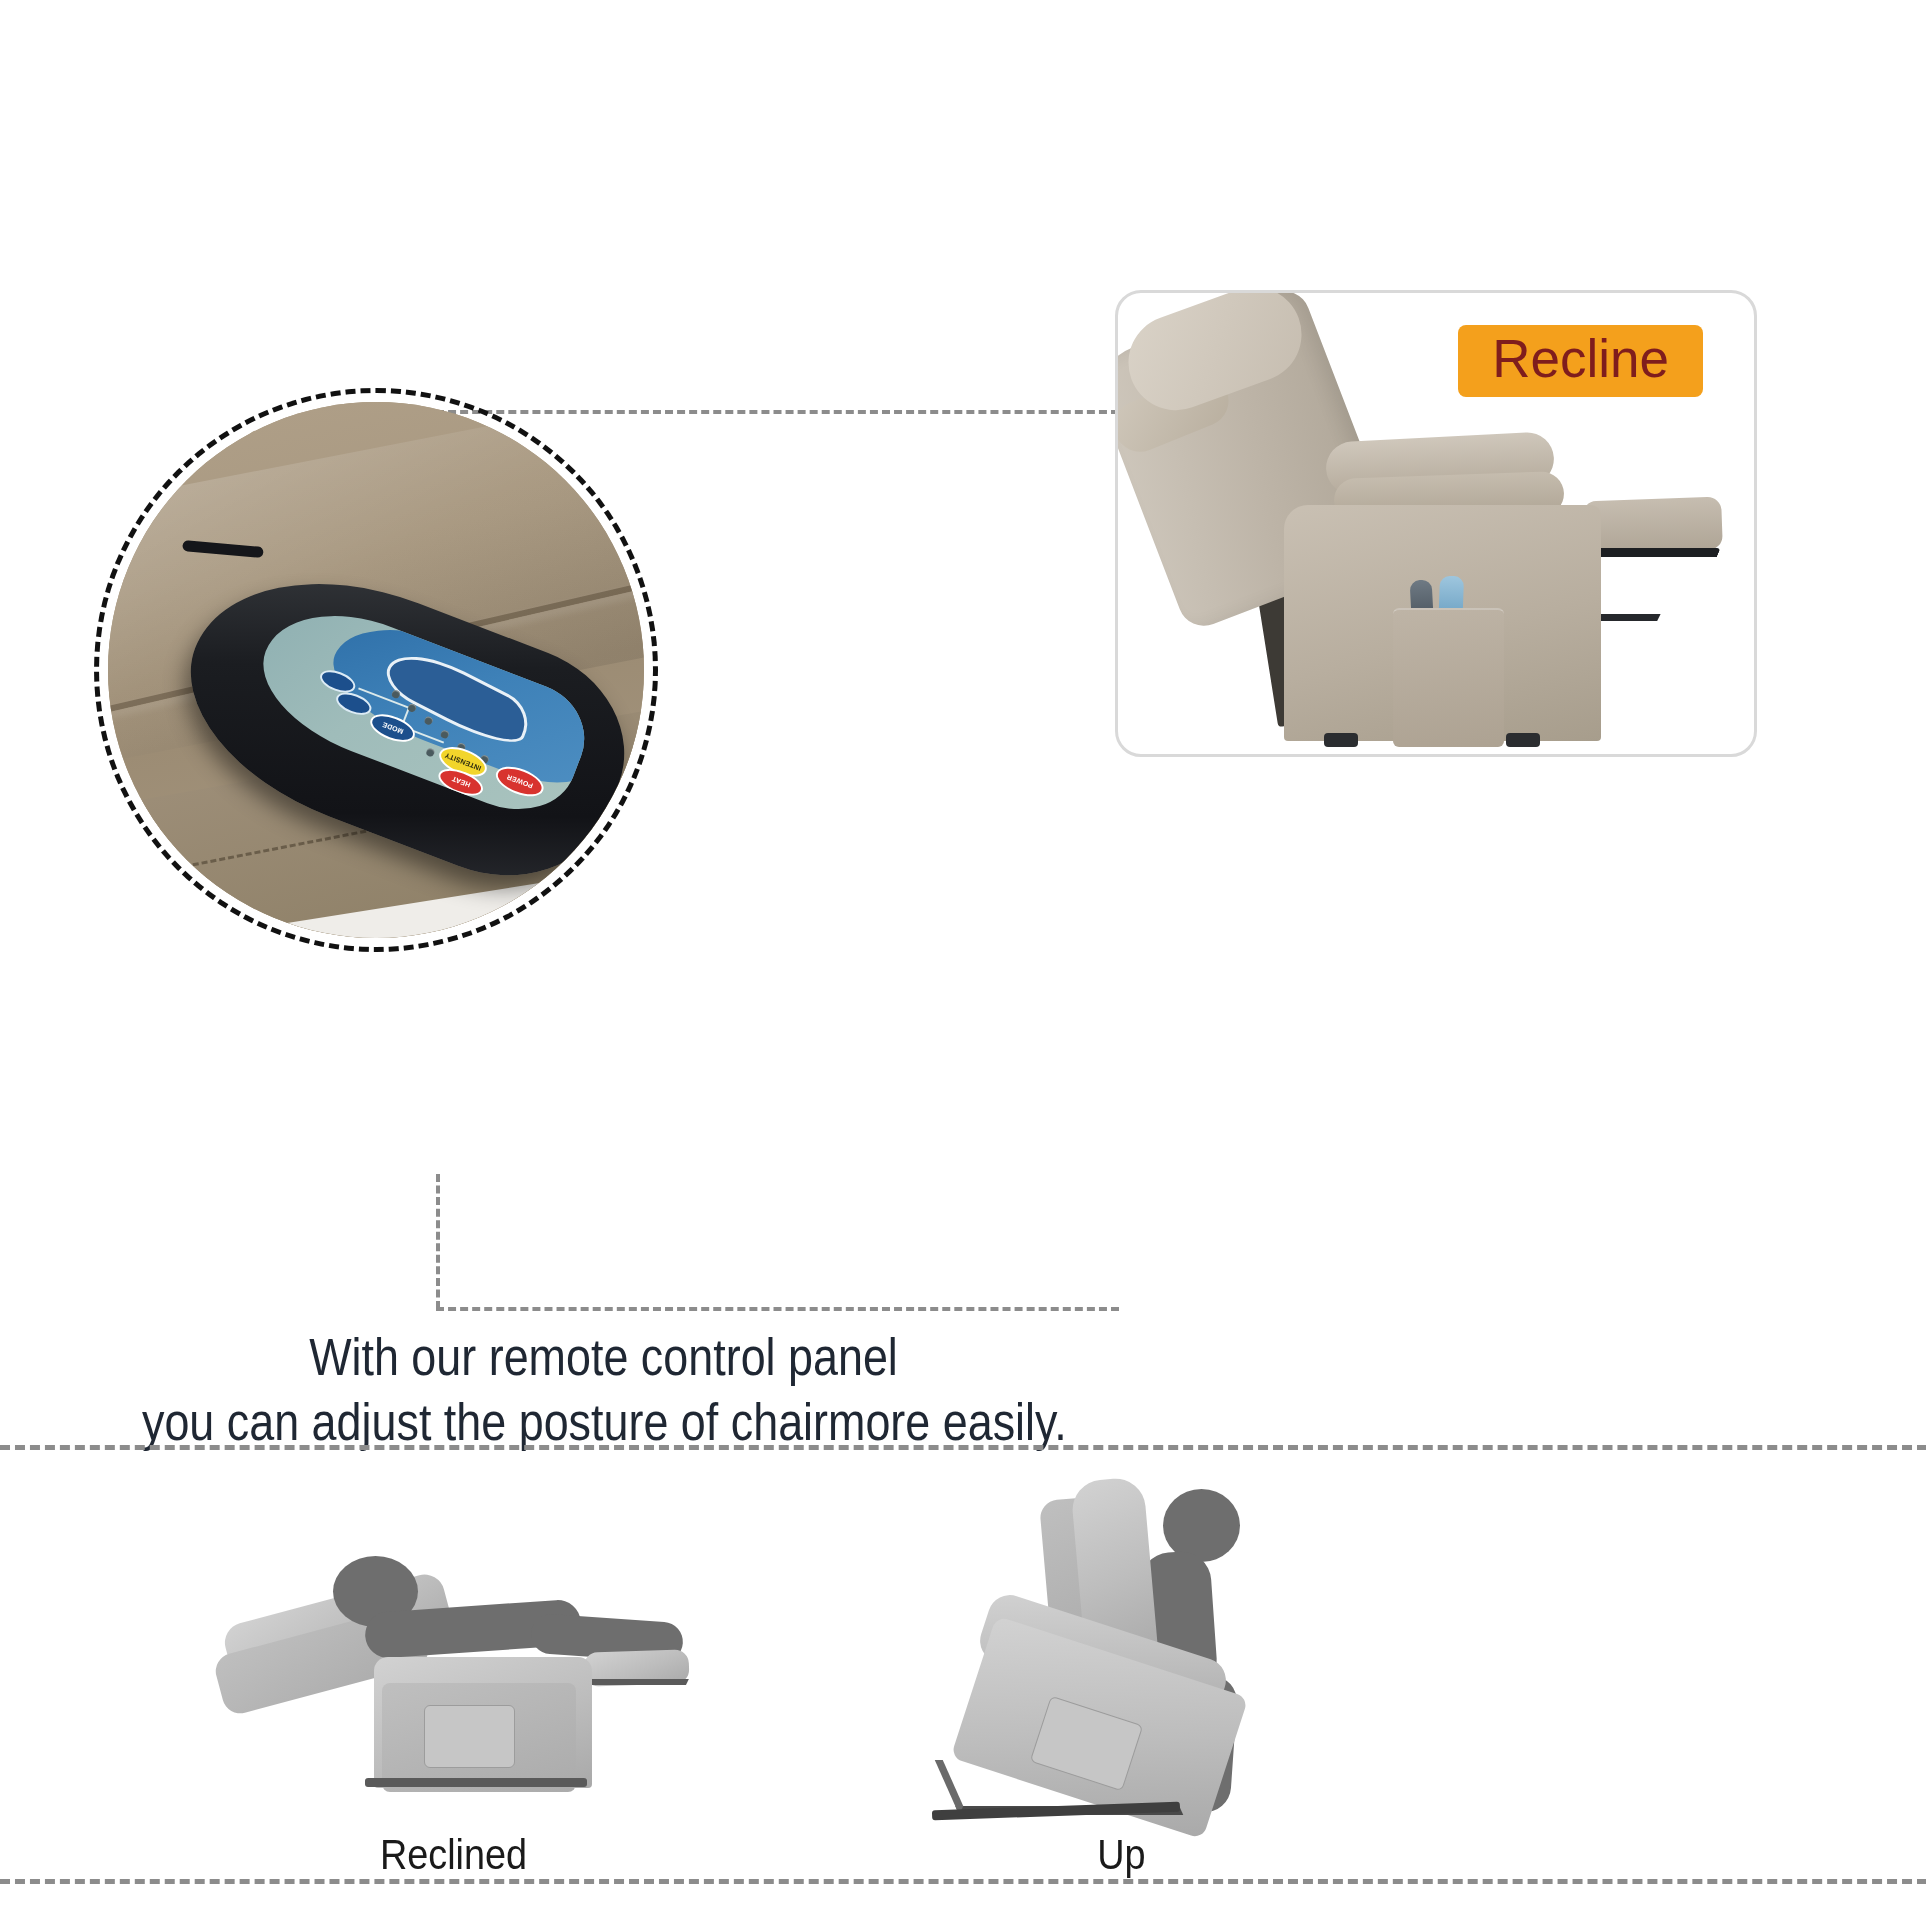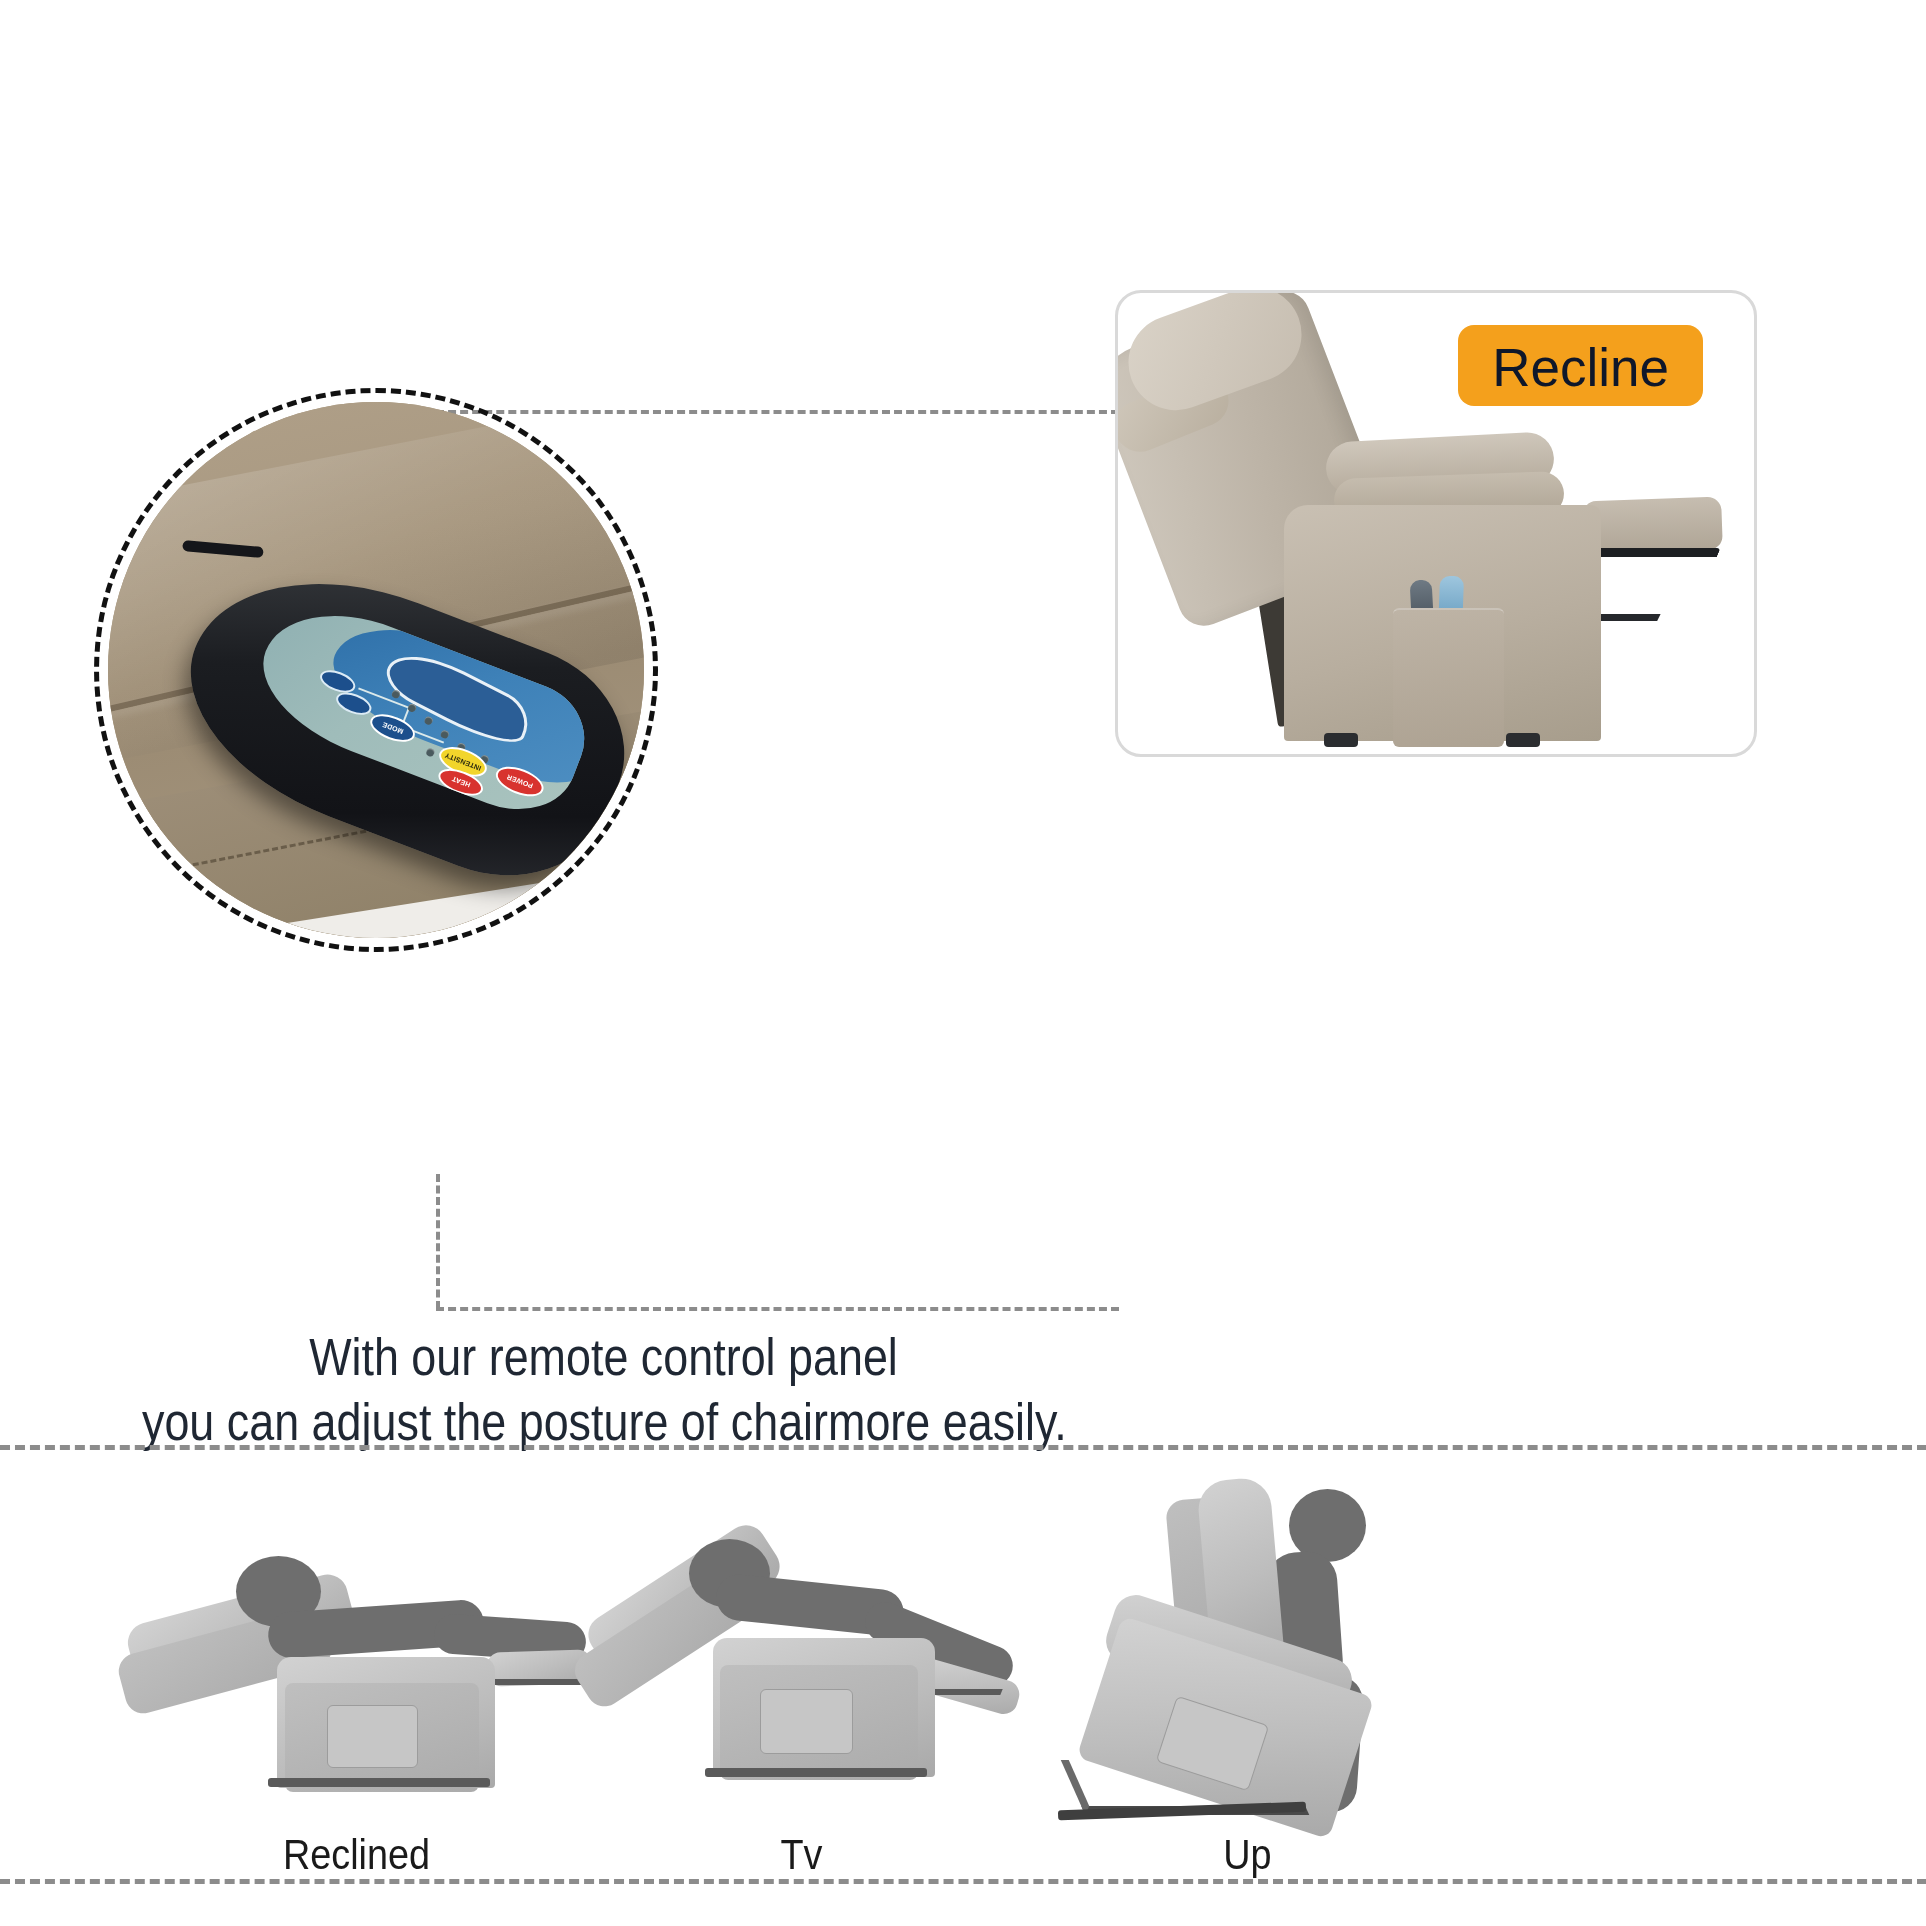--- a/index.html
+++ b/index.html
@@ -230,28 +230,28 @@
     border: 3px solid #D9D9D9;
     border-radius: 26px;
     overflow: hidden;
   }
   #card-recline { left: 1115px; top: 290px; width: 642px; height: 467px; }
   #card-lift    { left: 1115px; top: 888px; width: 642px; height: 467px; }
 
   .state-badge {
     position: absolute;
     background: #F4A01C;
-    border-radius: 16px;
+    border-radius: 8px;
     display: flex;
     align-items: center;
     justify-content: center;
-    color: #0f172a;
+    color: #7f1d1d;
     font-size: 53px;
     font-weight: 400;
-    padding: 16px 34px 12px 34px;
+    padding: 7px 34px 12px 34px;
     line-height: 1;
     z-index: 6;
   }
   #badge-recline { right: 51px; top: 32px; }
   #badge-lift    { right: 51px; top: 28px; }
 
   
   .chair-stage { position: absolute; inset: 0; }
 
   .c-part { position: absolute; }
@@ -701,36 +701,20 @@
         <div class="g-part g-light" id="p1-foot"></div>
         <div class="g-part" id="p1-mech"></div>
         <div class="g-part g-light" id="p1-seat"></div>
         <div class="g-part g-mid" id="p1-seatside"></div>
         <div class="g-part" id="p1-pocket"></div>
         <div class="g-part" id="p1-basebar"></div>
       </div>
       <div class="pos-label">Reclined</div>
     </div>
 
-    <div class="position-item">
-      <div class="pos-stage">
-        <div class="g-part g-light" id="p2-back"></div>
-        <div class="g-part g-mid" id="p2-back2"></div>
-        <div class="g-part g-dark" id="p2-head"></div>
-        <div class="g-part g-dark" id="p2-person"></div>
-        <div class="g-part g-dark" id="p2-person2"></div>
-        <div class="g-part g-light" id="p2-foot"></div>
-        <div class="g-part" id="p2-mech"></div>
-        <div class="g-part g-light" id="p2-seat"></div>
-        <div class="g-part g-mid" id="p2-seatside"></div>
-        <div class="g-part" id="p2-pocket"></div>
-        <div class="g-part" id="p2-basebar"></div>
-      </div>
-      <div class="pos-label">Tv</div>
-    </div>
 
     <div class="position-item">
       <div class="pos-stage">
         <div class="g-part g-dark" id="p3-head"></div>
         <div class="g-part g-dark" id="p3-torso"></div>
         <div class="g-part g-dark" id="p3-legs"></div>
         <div class="g-part g-mid" id="p3-back2"></div>
         <div class="g-part g-light" id="p3-back"></div>
         <div class="g-part g-light" id="p3-seatcush"></div>
         <div class="g-part g-light" id="p3-seat"></div>

